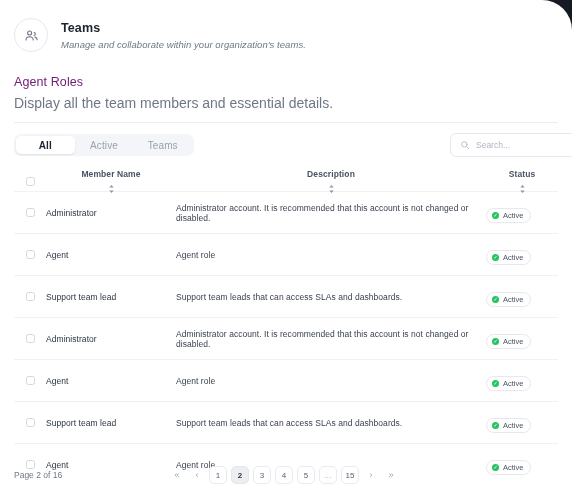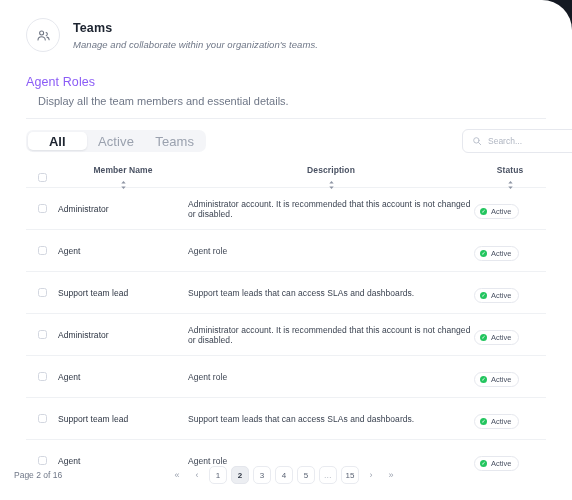--- a/index.html
+++ b/index.html
@@ -33,21 +33,21 @@
     top: 0; right: 0;
     width: 34px; height: 34px;
     background: #ffffff;
     border-top-right-radius: 30px;
   }
 
   .page {
     position: relative;
     width: 572px;
     height: 500px;
-    padding: 0 26px;
+    padding: 0 14px;
   }
 
   
   .page-header {
     display: flex;
     align-items: center;
     gap: 13px;
     padding-top: 18px;
   }
   .avatar {
@@ -75,28 +75,27 @@
     font-style: italic;
   }
 
   
   .section {
     margin-top: 23px;
   }
   .sec-title {
     font-size: 12.5px;
     font-weight: 500;
-    color: #8b5cf6;
+    color: #701a75;
     letter-spacing: .1px;
   }
   .sec-sub {
-    font-size: 11px;
+    font-size: 14px;
     color: #6f7787;
     margin-top: 6px;
-    margin-left: 12px;
   }
 
   .divider {
     height: 1px;
     background: #eceef2;
     margin-top: 11px;
   }
 
   
   .toolbar {
@@ -113,21 +112,21 @@
     background: #f4f5f8;
     border-radius: 7px;
     padding: 2px;
     height: 22px;
     width: 180px;
   }
   .tab {
     flex: 1;
     height: 18px;
     border-radius: 5px;
-    font-size: 13px;
+    font-size: 10px;
     color: #9aa1ae;
     display: flex;
     align-items: center;
     justify-content: center;
     cursor: pointer;
     border: none;
     background: transparent;
     font-family: inherit;
     letter-spacing: .1px;
   }

